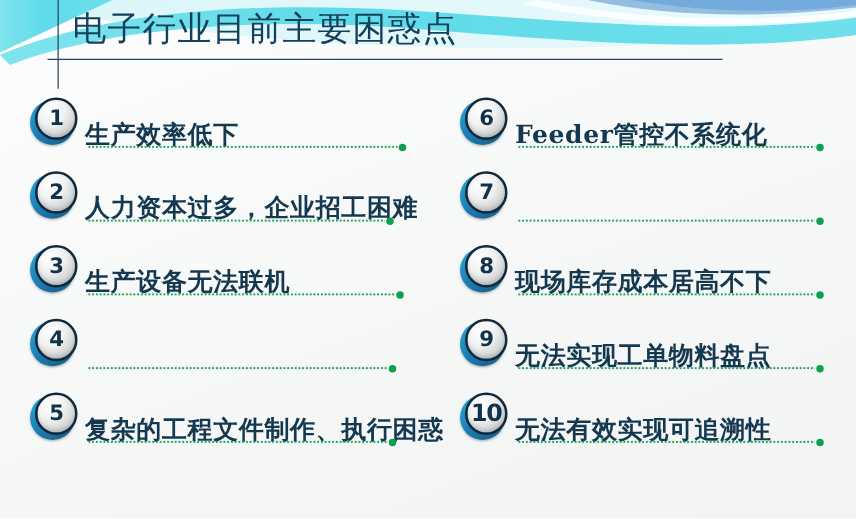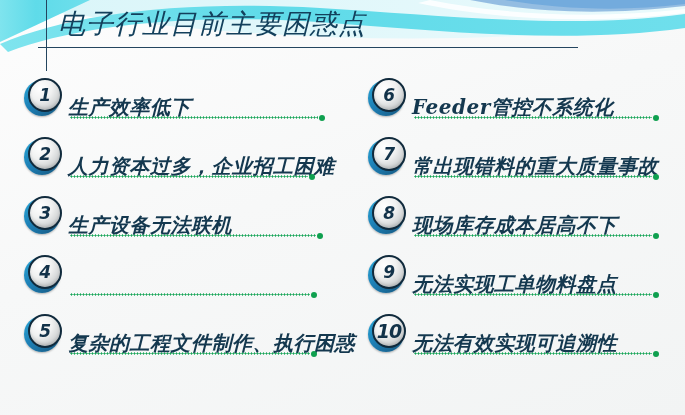--- a/index.html
+++ b/index.html
@@ -10,21 +10,20 @@
   body {
     font-family: "Liberation Sans", "DejaVu Sans", sans-serif;
   }
 
   #slide {
     position: relative;
     width: 685px;
     height: 415px;
     overflow: hidden;
     background: linear-gradient(160deg, #fdfdfd 0%, #f7f8f8 45%, #f2f4f4 100%);
-    font-style: italic;
   }
 
   
   .wave-layer {
     position: absolute;
     top: 0; left: 0;
     width: 685px;
     height: 70px;
     pointer-events: none;
   }
@@ -282,21 +281,20 @@
       </div>
     </div>
 
     <div class="item">
       <div class="badge">
         <div class="crescent"></div>
         <div class="ring">
           <span class="num">7</span>
         </div>
       </div>
-      <div class="item-label">常出现错料的重大质量事故</div>
       <div class="leader">
         <span class="dots" style="width:238px"></span>
         <span class="cap"></span>
       </div>
     </div>
 
     <div class="item">
       <div class="badge">
         <div class="crescent"></div>
         <div class="ring">

